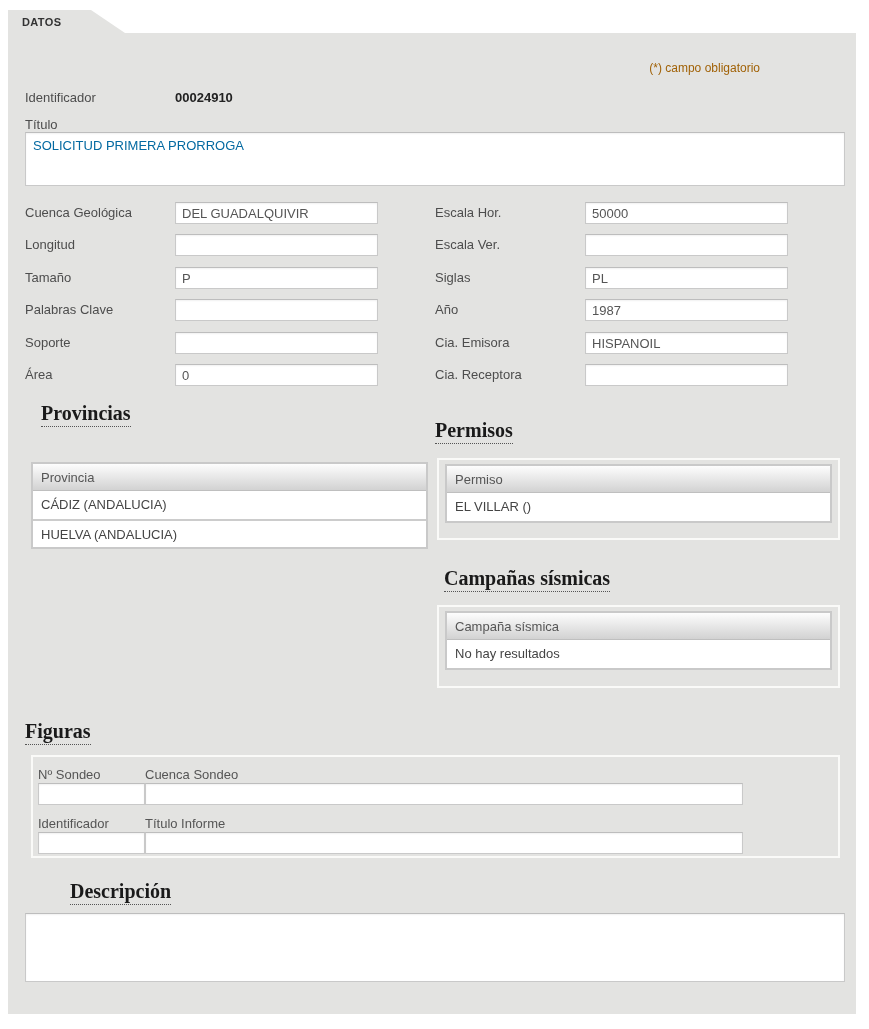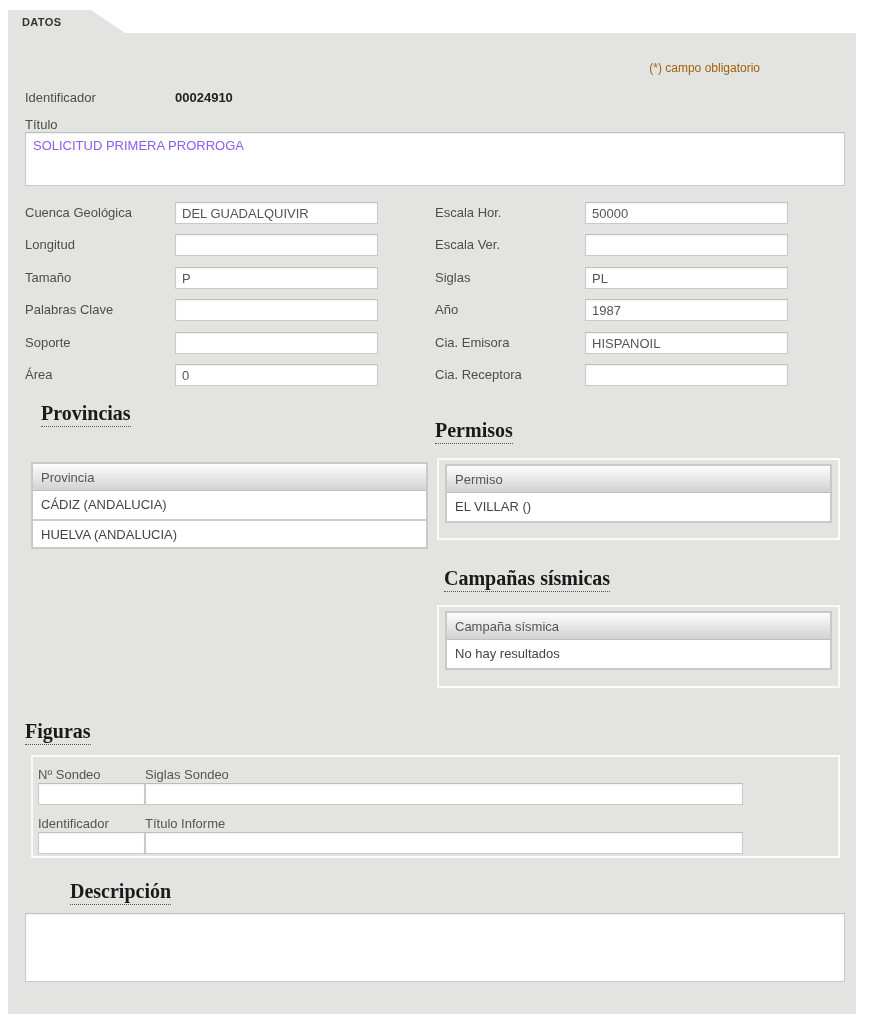--- a/index.html
+++ b/index.html
@@ -32,21 +32,21 @@
 
   .id-row   { position:absolute; left:17px; top:54px; height:22px; }
   .id-row .flabel { display:inline-block; width:150px; line-height:22px; }
   .id-value { display:inline-block; font-size:13px; font-weight:bold; color:#222; line-height:22px; vertical-align:top; }
 
   .titulo-label { position:absolute; left:17px; top:84px;text-align:center; }
   .titulo-area {
     position:absolute; left:17px; top:99px; width:820px; height:54px;
     background:#fff; border:1px solid #c9c9c9; border-top-color:#bdbdbd;
     box-shadow:inset 0 1px 2px rgba(0,0,0,.06);
-    font-family:"Liberation Sans", sans-serif; font-size:13px; color:#8b5cf6;
+    font-family:"Liberation Sans", sans-serif; font-size:13px; color:#0369a1;
     padding:5px 7px; resize:none; outline:none;
   }
 
   .frow { position:absolute; height:22px; white-space:nowrap; }
   .frow .flabel { display:inline-block; width:150px; line-height:22px; vertical-align:top; }
   .tinput {
     display:inline-block; width:203px; height:22px; vertical-align:top;
     background:#fff; border:1px solid #c9c9c9; border-top-color:#bdbdbd;
     box-shadow:inset 0 1px 2px rgba(0,0,0,.06);
     font-family:"Liberation Sans", sans-serif; font-size:13px; color:#555;
@@ -182,21 +182,21 @@
     <div class="frame camp-frame">
       <div class="data-table">
         <div class="thead">Campaña sísmica</div>
         <div class="trow">No hay resultados</div>
       </div>
     </div>
 
     <h2 class="section-title fig-title"><span>Figuras</span></h2>
     <div class="frame fig-frame">
       <div class="fig-label-row">
-        <span class="flabel fig-lab-sm">Nº Sondeo</span><span class="flabel">Siglas Sondeo</span>
+        <span class="flabel fig-lab-sm">Nº Sondeo</span><span class="flabel">Cuenca Sondeo</span>
       </div>
       <div class="fig-input-row">
         <input class="tinput fig-input-sm" value="" style=""><input class="tinput fig-input-lg" value="" style="">
       </div>
       <div class="fig-label-row">
         <span class="flabel fig-lab-sm">Identificador</span><span class="flabel">Título Informe</span>
       </div>
       <div class="fig-input-row">
         <input class="tinput fig-input-sm" value="" style=""><input class="tinput fig-input-lg" value="" style="">
       </div>

